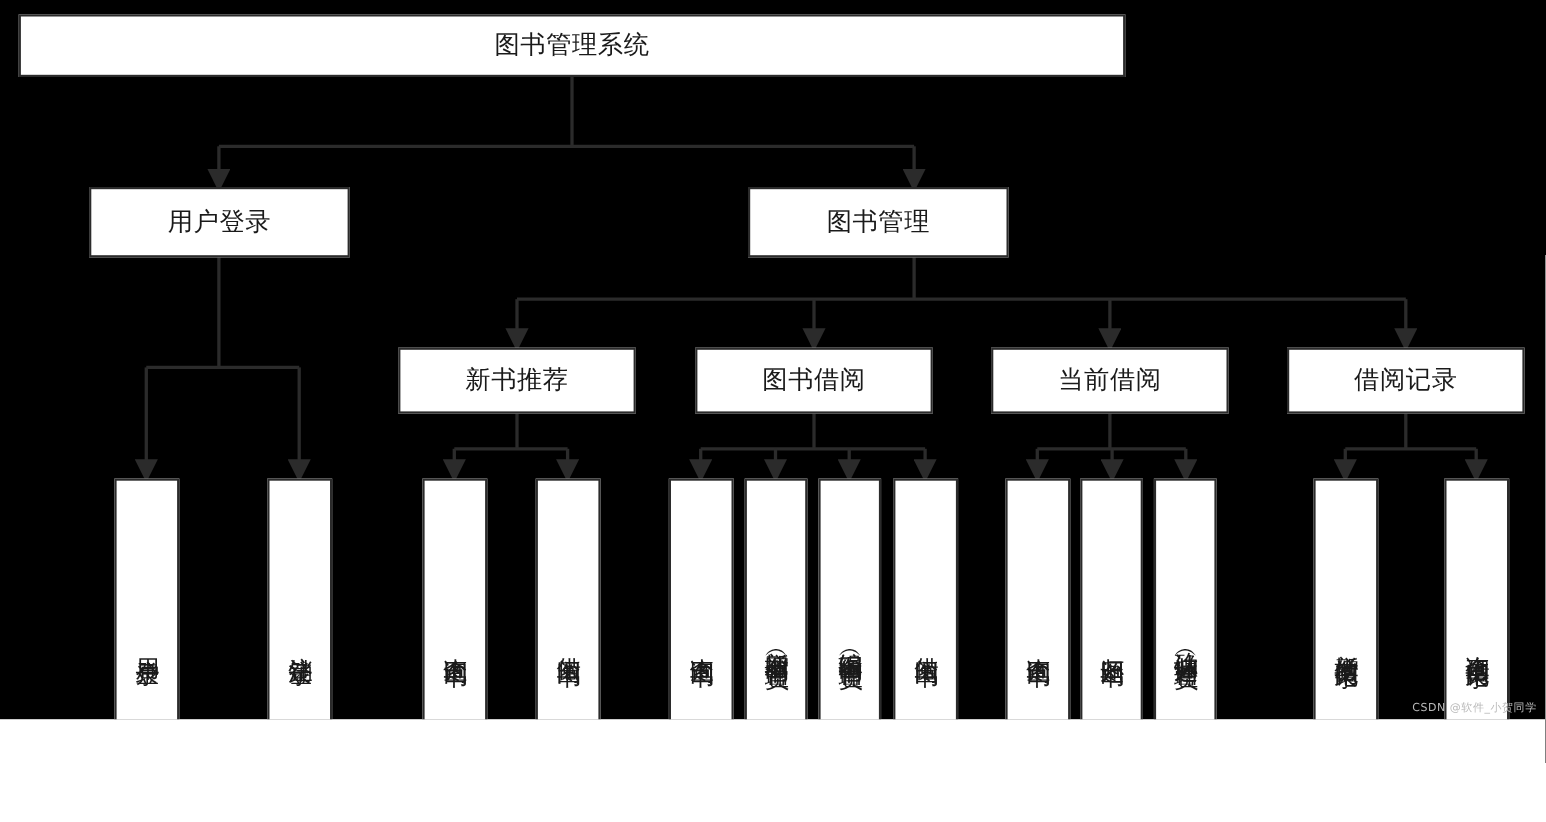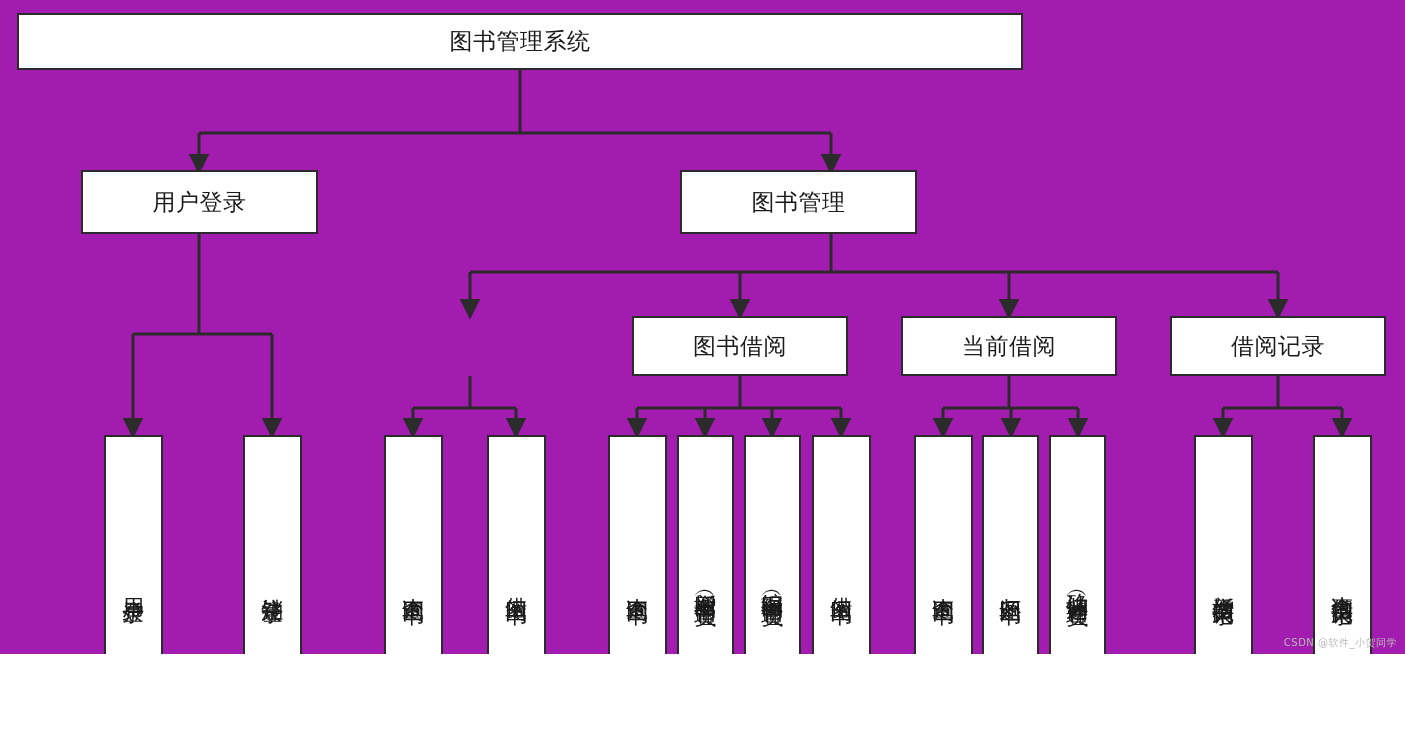--- a/index.html
+++ b/index.html
@@ -8,21 +8,21 @@
     padding: 0;
     background: #ffffff;
   }
   body {
     font-family: "DejaVu Sans", "Liberation Sans", sans-serif;
   }
   #diagram-root {
     position: relative;
     width: 1405px;
     height: 654px;
-    background: #a21caf;
+    background: #000000;
     overflow: hidden;
   }
   #edge-layer {
     position: absolute;
     left: 0;
     top: 0;
     width: 1405px;
     height: 747px;
     pointer-events: none;
   }
@@ -132,20 +132,23 @@
     <span>图书管理系统</span>
   </div>
 
   <div class="node node-h" style="left:81px; top:170px; width:237px; height:64px;">
     <span>用户登录</span>
   </div>
   <div class="node node-h" style="left:680px; top:170px; width:237px; height:64px;">
     <span>图书管理</span>
   </div>
 
+  <div class="node node-h" style="left:362px; top:316px; width:216px; height:60px;">
+    <span>新书推荐</span>
+  </div>
   <div class="node node-h" style="left:901px; top:316px; width:216px; height:60px;">
     <span>当前借阅</span>
   </div>
   <div class="node node-h" style="left:632px; top:316px; width:216px; height:60px;">
     <span>图书借阅</span>
   </div>
   <div class="node node-h" style="left:1170px; top:316px; width:216px; height:60px;">
     <span>借阅记录</span>
   </div>
 

